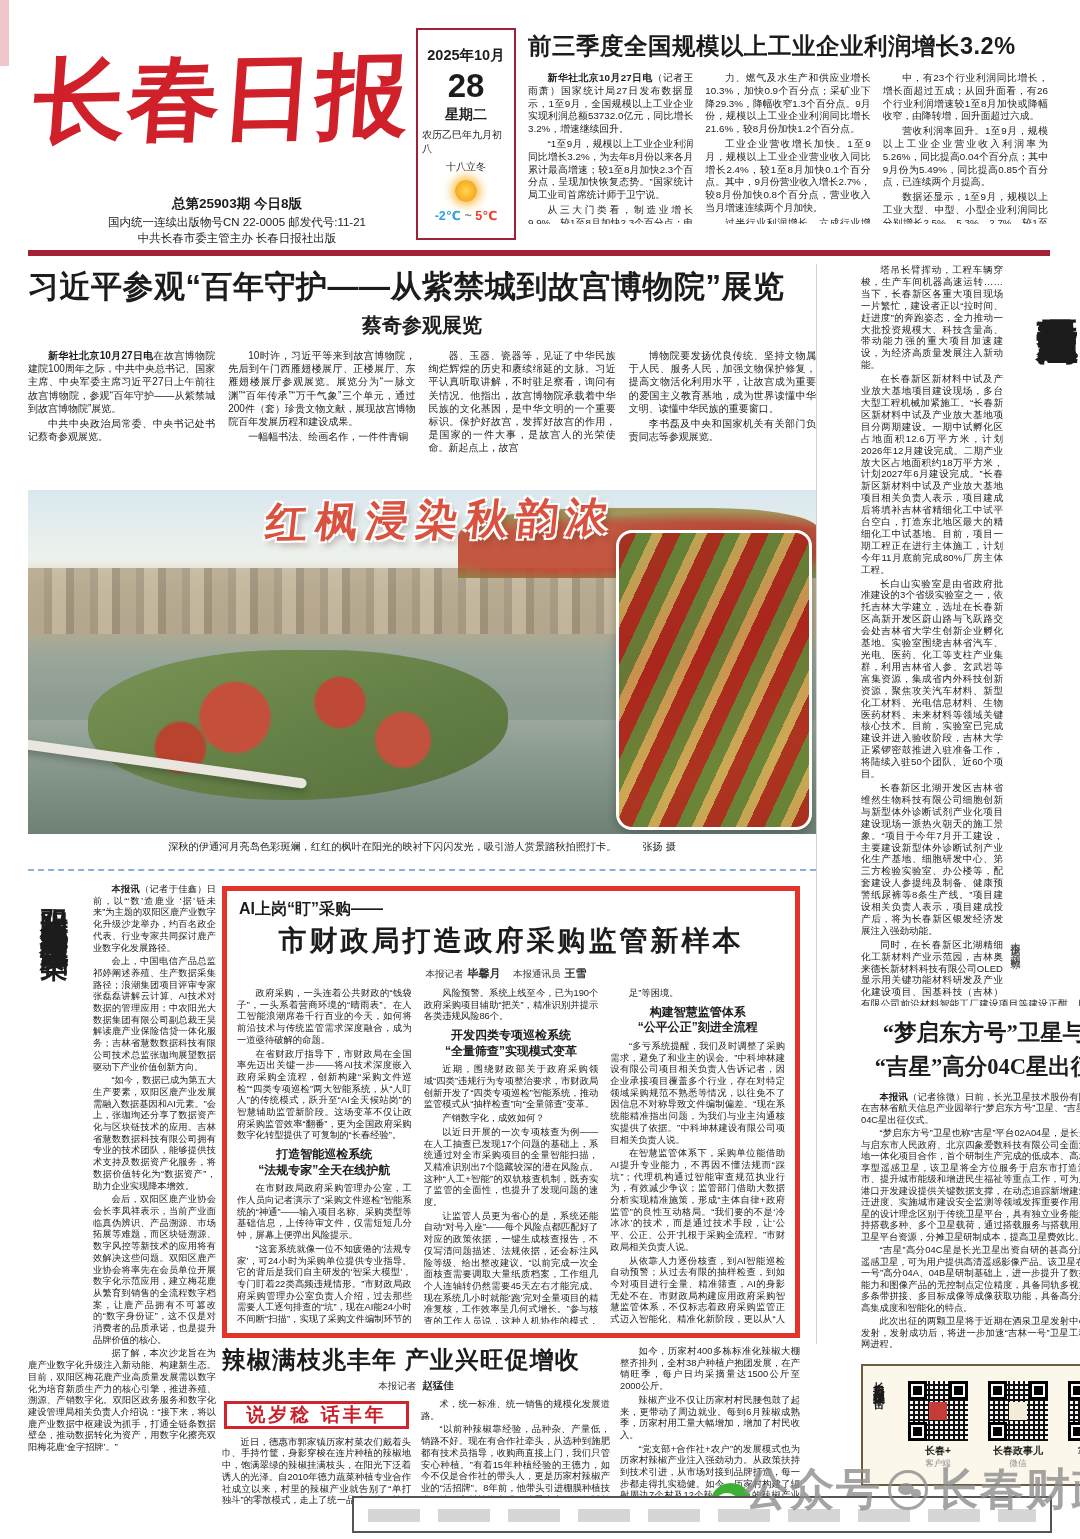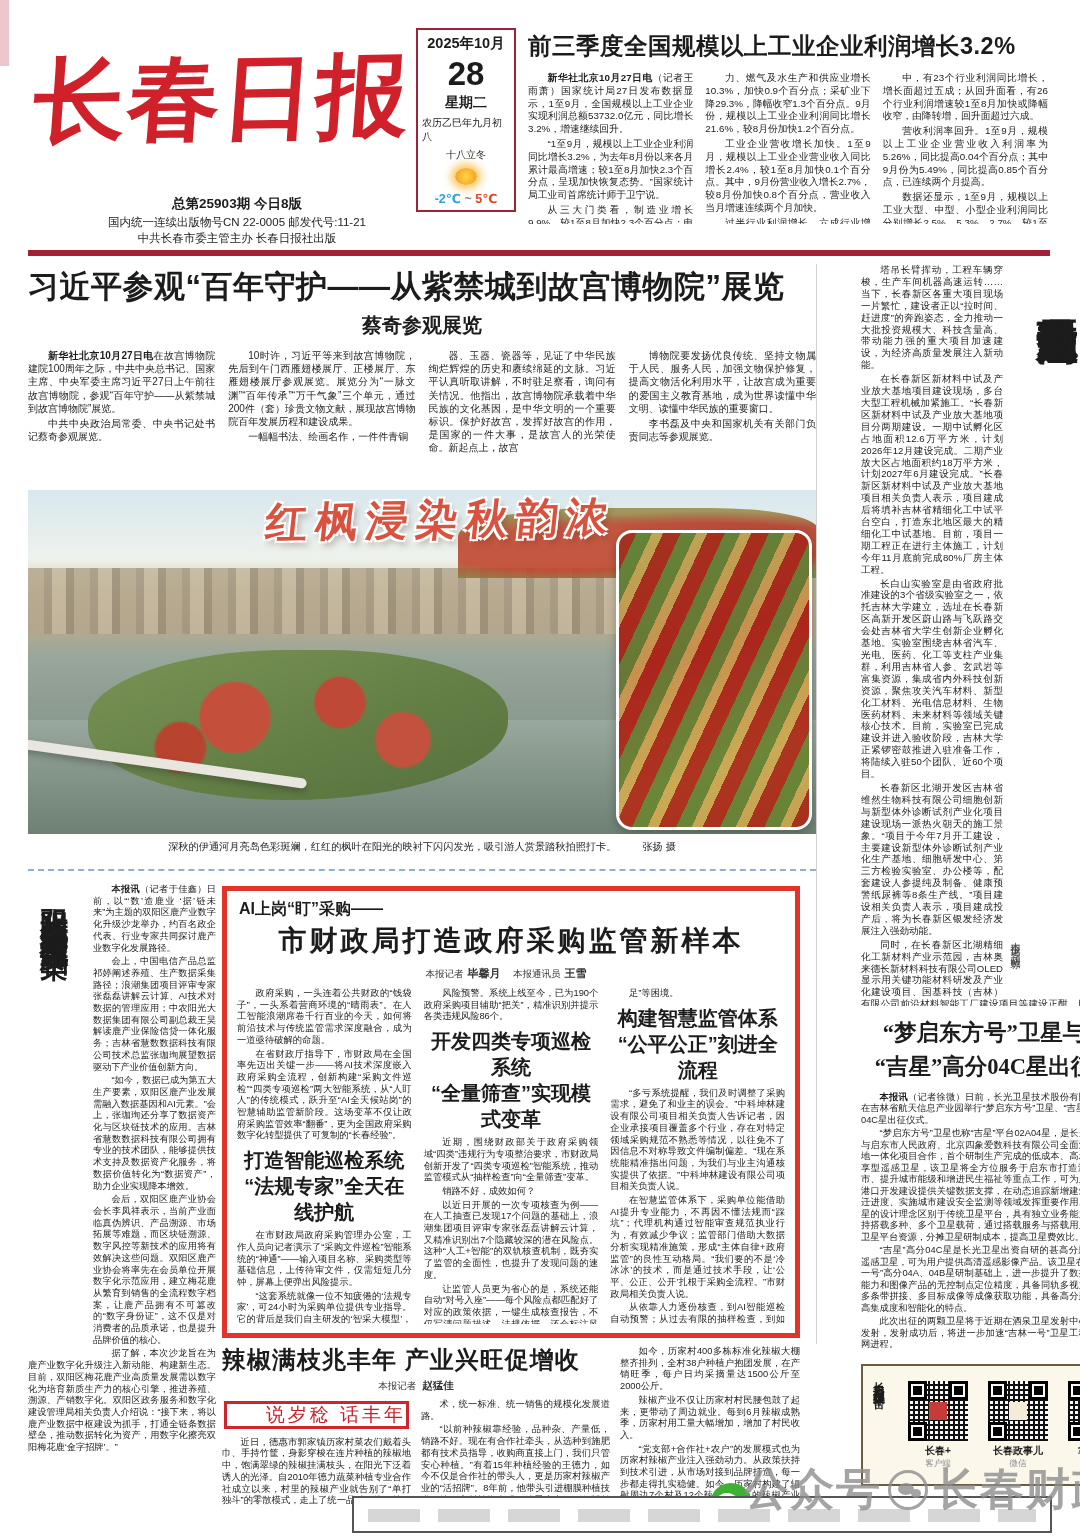--- a/index.html
+++ b/index.html
@@ -13,21 +13,21 @@
   .corner-streak{position:absolute;left:0;top:0;width:9px;height:66px;background:#f0c6cd;}
 
   
   .header{position:absolute;left:28px;top:26px;width:1022px;height:220px;}
   .masthead{position:absolute;left:6px;top:26px;width:372px;font-family:"DejaVu Serif","Liberation Serif",serif;
             font-weight:900;font-size:92px;line-height:1;color:#d0202a;letter-spacing:2px;
             transform:skewX(-5deg) rotate(-1deg);white-space:nowrap;}
   .pubinfo{position:absolute;left:44px;top:168px;width:330px;text-align:center;line-height:1.45;}
   .pubinfo .l1{font-weight:bold;font-size:13.5px;}
   .pubinfo .l2,.pubinfo .l3{font-size:11.5px;}
-  .datebox{position:absolute;left:388px;top:2px;width:100px;height:184px;border:2px solid #a02236;
+  .datebox{position:absolute;left:388px;top:2px;width:100px;height:212px;border:2px solid #a02236;
            display:flex;flex-direction:column;align-items:center;justify-content:center;gap:4px;padding:4px;}
   .db-ym{font-weight:bold;font-size:14.5px;}
   .db-day{font-weight:bold;font-size:33px;line-height:1;}
   .db-wd{font-weight:bold;font-size:14px;}
   .db-lunar,.db-term{font-size:10px;}
   .sun{width:22px;height:22px;border-radius:50%;margin:2px 0;
        background:radial-gradient(circle,#ffd54a 0%,#f7a823 70%);
        box-shadow:0 0 9px 4px rgba(247,178,35,.75);}
   .db-temp{font-size:12.5px;font-weight:bold;}
   .t-low{color:#2ea3dd;} .t-tilde{color:#888;} .t-high{color:#e6442a;}
@@ -88,31 +88,31 @@
   
   .aibox{position:absolute;left:222px;top:886px;width:578px;height:452px;border:5px solid #e3342b;
          background:#fff;padding:6px 10px;overflow:hidden;}
   .ai-eyebrow{font-size:16px;font-weight:bold;margin:2px 0 2px 2px;}
   .ai-headline{font-size:28px;font-weight:900;text-align:center;letter-spacing:3px;margin:2px 0 6px 0;
                font-family:"Liberation Serif","DejaVu Serif",serif;}
   .ai-byline{text-align:center;font-size:9.5px;color:#333;margin-bottom:7px;}
   .ai-byline b{font-size:11px;margin:0 10px 0 4px;}
   .ai-cols{display:flex;gap:12px;height:336px;overflow:hidden;}
   .ai-col{flex:1;font-size:9.3px;line-height:11.7px;}
-  .ai-sub{font-size:20px;font-weight:900;text-align:center;line-height:1.3;margin:5px 0;text-indent:0;}
+  .ai-sub{font-size:12px;font-weight:900;text-align:center;line-height:1.3;margin:5px 0;text-indent:0;}
 
   
   .pepper{position:absolute;left:222px;top:1342px;width:578px;height:197px;overflow:hidden;display:flex;gap:10px;}
   .pp-left{width:388px;}
   .pp-h{font-size:24px;font-weight:900;white-space:nowrap;letter-spacing:1px;margin:2px 0 3px 0;}
   .pp-byline{text-align:center;font-size:9.5px;color:#333;margin-bottom:6px;}
   .pp-byline b{font-size:10.5px;margin-left:6px;}
   .pp-cols{display:flex;gap:10px;}
   .pp-col{flex:1;font-size:9.3px;line-height:11.7px;}
-  .pp-box{border:3px solid #d0252c;color:#c8202a;font-size:19px;font-weight:400;text-align:right;
+  .pp-box{border:3px solid #d0252c;color:#c8202a;font-size:19px;font-weight:700;text-align:center;
           letter-spacing:3px;padding:5px 0;margin:2px 2px 8px 2px;}
   .pp-right{flex:1;font-size:9.3px;line-height:11.7px;padding-top:4px;}
   .wx{position:absolute;right:48px;bottom:14px;width:42px;height:42px;border-radius:50%;background:#3eb134;
       box-shadow:-18px 6px 0 -6px rgba(62,177,52,.55);}
   .wx::before{content:"";position:absolute;left:7px;top:10px;width:20px;height:15px;border-radius:50%;background:#fff;}
   .wx::after{content:"";position:absolute;left:22px;top:17px;width:13px;height:11px;border-radius:50%;background:#fff;}
 
   
   .sidebar{position:absolute;left:861px;top:264px;width:246px;}
   .newarea{position:relative;height:742px;overflow:hidden;font-size:9.6px;line-height:11.9px;}
@@ -280,22 +280,22 @@
       <div class="ai-col" data-name="ai-col-2">
         <div data-name="ai-col2-top">
             <p data-name="paragraph">风险预警。系统上线至今，已为190个政府采购项目辅助“把关”，精准识别并提示各类违规风险86个。</p>
           </div>
         <div class="ai-sub" data-name="ai-subhead-2">
           <div>开发四类专项巡检系统</div>
             <div>“全量筛查”实现模式变革</div>
         </div>
         <div data-name="ai-col2-bottom">
             <p data-name="paragraph">近期，围绕财政部关于政府采购领域“四类”违规行为专项整治要求，市财政局创新开发了“四类专项巡检”智能系统，推动监管模式从“抽样检查”向“全量筛查”变革。</p>
-            <p data-name="paragraph">销路不好，成效如何？</p>
-            <p data-name="paragraph">以近日开展的一次专项核查为例——在人工抽查已发现17个问题的基础上，浪潮集团项目评审专家张磊磊讲解云计算，又精准识别出7个隐藏较深的潜在风险点。这种“人工+智能”的双轨核查机制，既夯实了监管的全面性，也提升了发现问题的速度。</p>
+            <p data-name="paragraph">产销数字化，成效如何？</p>
+            <p data-name="paragraph">以近日开展的一次专项核查为例——在人工抽查已发现17个问题的基础上，系统通过对全市采购项目的全量智能扫描，又精准识别出7个隐藏较深的潜在风险点。这种“人工+智能”的双轨核查机制，既夯实了监管的全面性，也提升了发现问题的速度。</p>
             <p data-name="paragraph">让监管人员更为省心的是，系统还能自动“对号入座”——每个风险点都匹配好了对应的政策依据，一键生成核查报告，不仅写清问题描述、法规依据，还会标注风险等级、给出整改建议。“以前完成一次全面核查需要调取大量纸质档案，工作组几个人连轴转仍然需要45天左右才能完成。现在系统几小时就能‘跑’完对全量项目的精准复核，工作效率呈几何式增长。”参与核查的工作人员说，这种人机协作的模式，彻底改变了过去“抽样检查覆盖面有限、全量核查人力不</p>
           </div>
       </div>
       <div class="ai-col" data-name="ai-col-3">
         <div data-name="ai-col3-top">
             <p data-name="paragraph">足”等困境。</p>
           </div>
         <div class="ai-sub" data-name="ai-subhead-3">
           <div>构建智慧监管体系</div>
             <div>“公平公正”刻进全流程</div>

